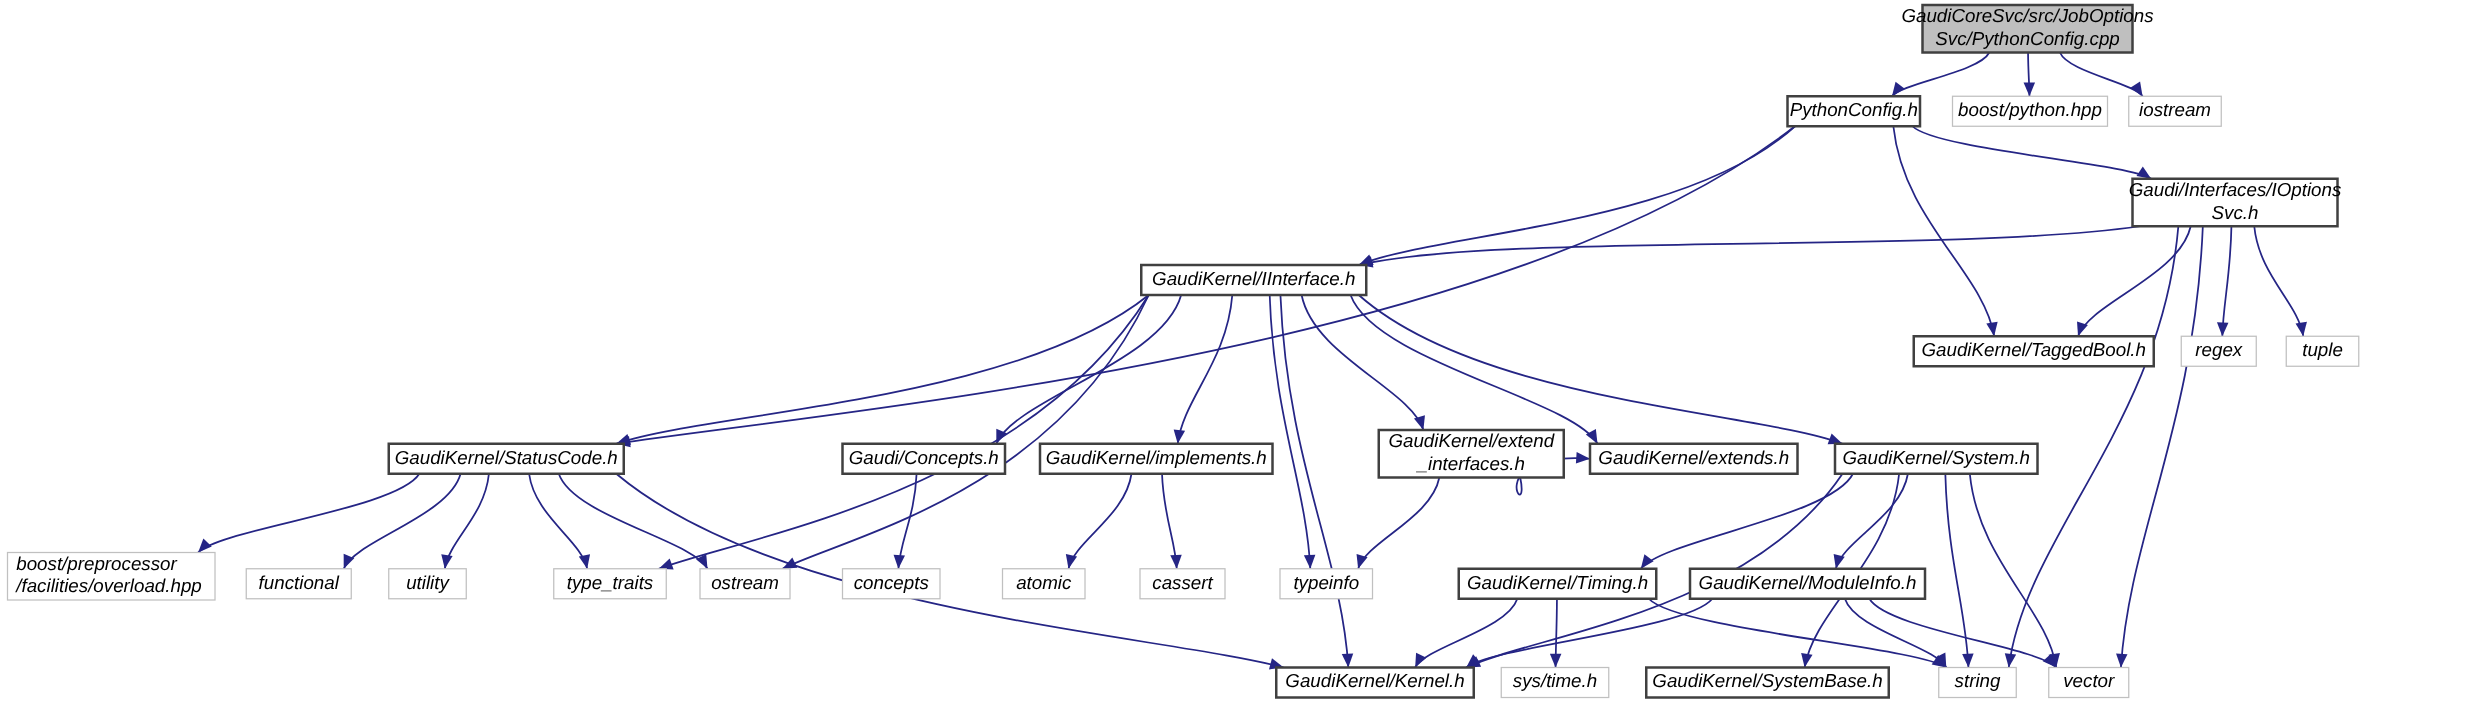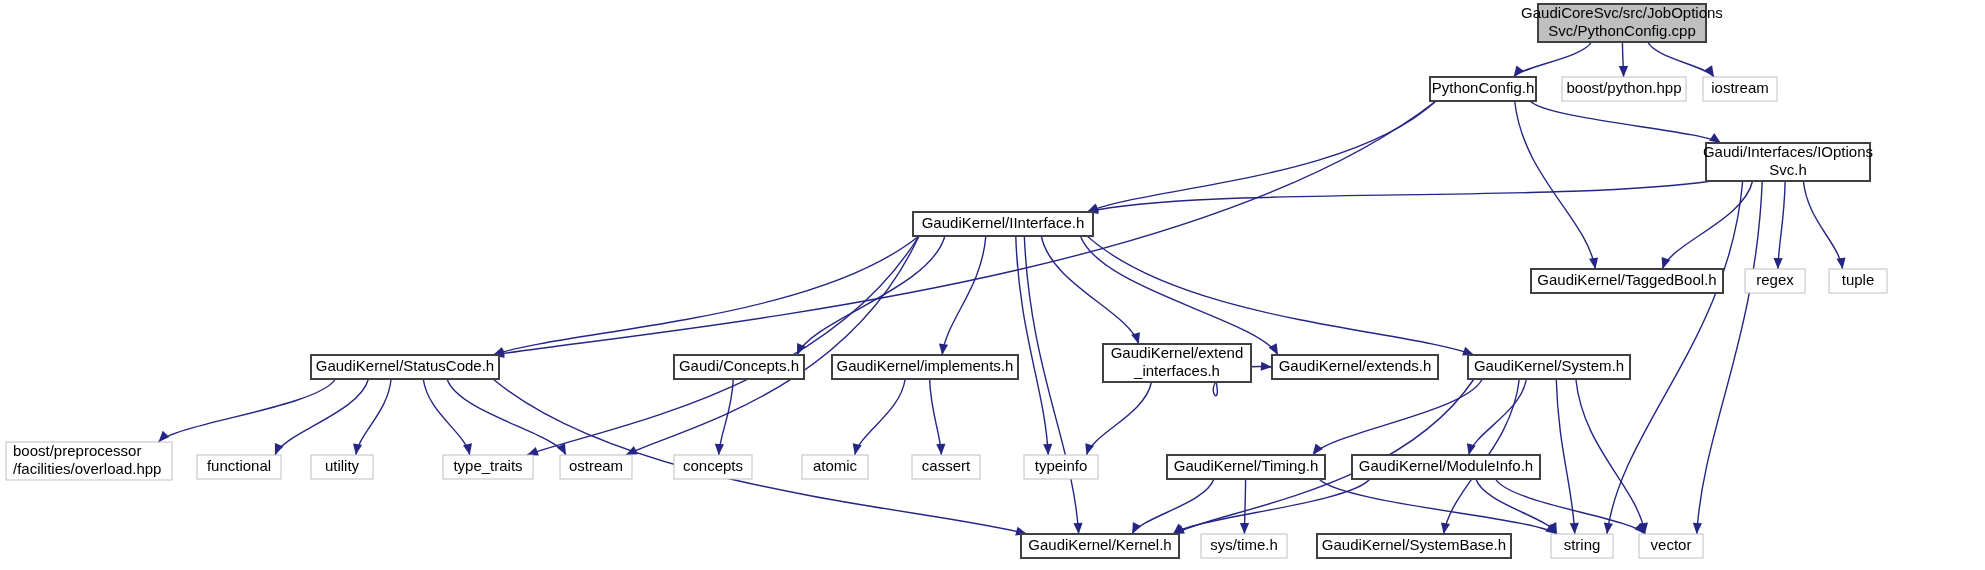--- a/index.html
+++ b/index.html
@@ -10,20 +10,21 @@
   body {
     width: 1985px;
     height: 570px;
     font-family: "Liberation Sans", sans-serif;
     overflow: hidden;
   }
   #graph-root {
     position: relative;
     width: 1620px;
     height: 570px;
+    font-style: italic;
   }
   svg#depgraph {
     display: block;
     width: 1985px;
     height: 570px;
   }
   .node-box {
     fill: #ffffff;
     stroke: #c0c0c0;
     stroke-width: 1;

